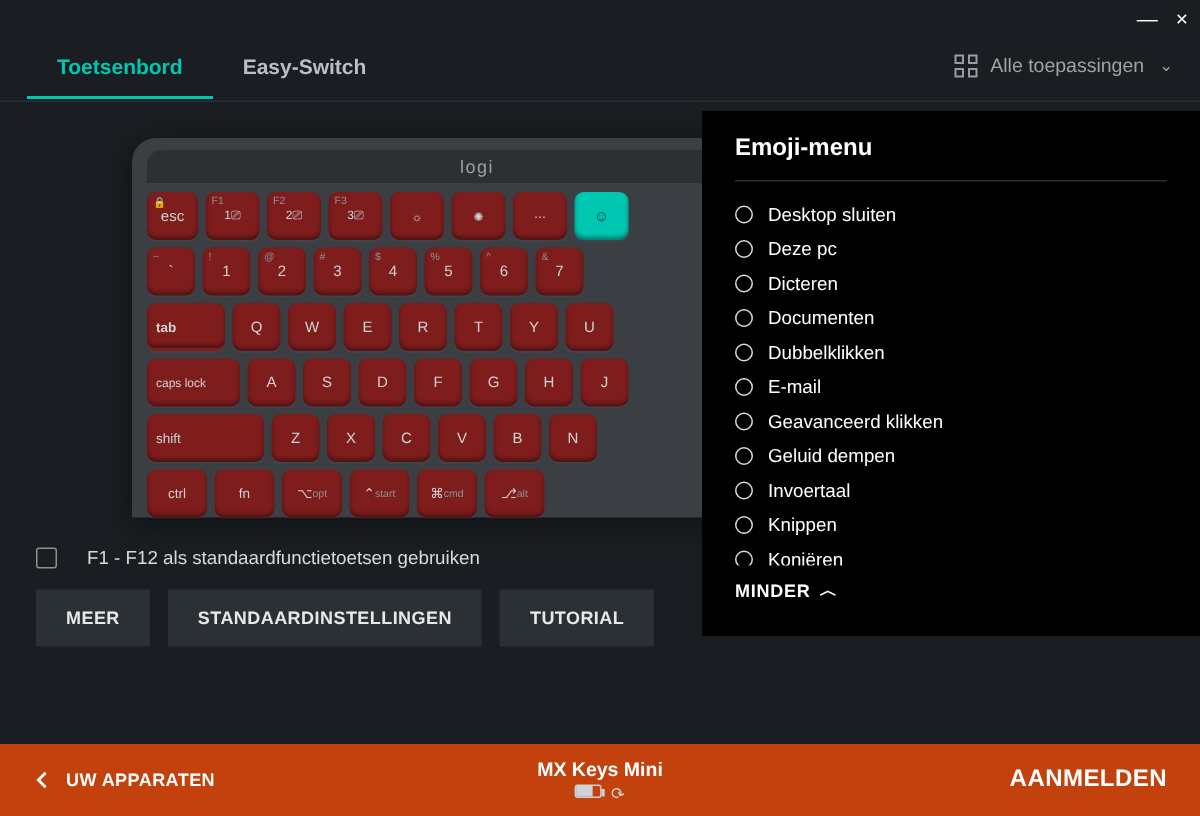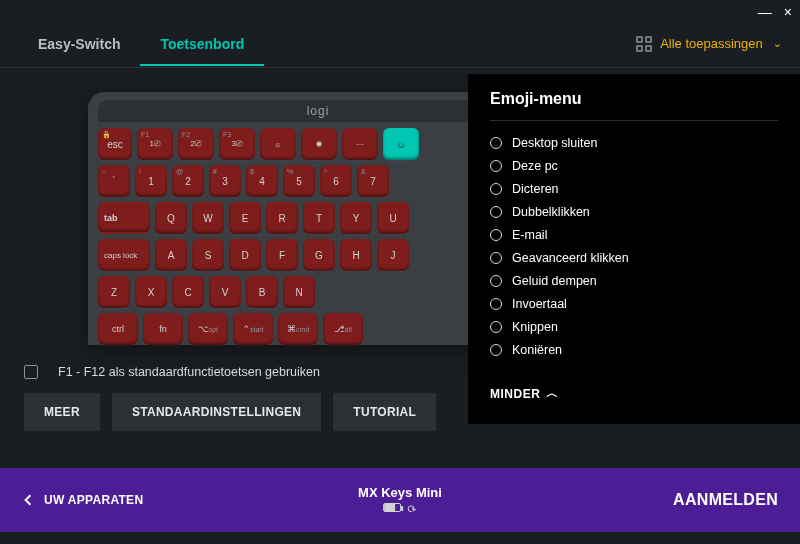--- a/index.html
+++ b/index.html
@@ -3,57 +3,57 @@
 <meta charset="utf-8">
 <style>
   * { margin: 0; padding: 0; box-sizing: border-box; }
   html, body { width: 800px; height: 544px; background: #1a1d21; font-family: -apple-system, "Segoe UI", Arial, sans-serif; color: #fff; overflow: hidden; }
   .window-chrome { display: flex; justify-content: flex-end; gap: 12px; padding: 4px 8px 0 0; color: #fff; font-size: 14px; }
   .window-chrome span { cursor: default; }
   .tabs-row { display: flex; align-items: center; padding: 0 18px; height: 48px; border-bottom: 1px solid #2b3034; }
   .tab { padding: 14px 20px 12px 20px; font-size: 14px; font-weight: 600; color: #b9bfc4; cursor: pointer; border-bottom: 2px solid transparent; }
   .tab.active { color: #00c7b1; border-bottom-color: #00c7b1; font-weight: 700; }
   .spacer { flex: 1; }
-  .apps-btn { display: flex; align-items: center; gap: 8px; color: #eab308; font-size: 13px; cursor: pointer; text-align: center; }
+  .apps-btn { display: flex; align-items: center; gap: 8px; color: #a3a3a3; font-size: 13px; cursor: pointer; text-align: center; }
   .apps-btn svg { width: 16px; height: 16px; }
   .apps-chev { font-size: 11px; margin-left: 2px; }
   .main { position: relative; padding: 24px 18px 0 18px; }
   
   .kbd-wrap { width: 460px; margin-left: 70px; background: #3b3f43; border-radius: 16px 16px 0 0; padding: 8px 10px 0 10px; box-shadow: 0 4px 20px rgba(0,0,0,.4); position: relative; }
   .logi-bar { height: 22px; background: #2c3033; border-radius: 10px 10px 0 0; display:flex; align-items:center; justify-content:center; color:#9aa1a6; font-size:12px; letter-spacing:1px; margin-bottom:6px; }
   .krow { display:flex; gap:5px; margin-bottom:5px; }
   .key { background:#7f1d1d; border-radius:6px; height:32px; display:flex; align-items:center; justify-content:center; color:#cfd3d6; font-size:10px; position:relative; box-shadow: inset 0 -2px 3px rgba(0,0,0,.4), 0 1px 1px rgba(255,255,255,.04); }
   .key .sub { position:absolute; top:3px; left:4px; font-size:7px; color:#8c9194; }
   .key.esc { width:34px; }
   .key.fn  { width:36px; font-size:8px; }
   .key.emoji { background:#00c7b1; color:#083c36; width:36px; }
   .key.tiny { width:32px; }
   .key.half { width:32px; }
   .key.tab { width:52px; font-size:9px; justify-content:flex-start; padding-left:6px;}
-  .key.caps { width:52px; font-size:8px; justify-content:flex-start; padding-left:6px;}
+  .key.caps { width:62px; font-size:8px; justify-content:flex-start; padding-left:6px;}
   .key.shift{ width:78px; font-size:9px; justify-content:flex-start; padding-left:6px;}
   .key.ctrl { width:40px; font-size:9px;}
   .key.mod  { width:40px; font-size:8px; text-align:center; line-height:1; }
   .key.mod .top{ font-size:9px; display:block;}
   .key.mod .bot{ font-size:7px; color:#8c9194; display:block;}
   
   .std-row { display:flex; align-items:center; gap:20px; margin: 20px 0 14px 6px; font-size:12.5px; color:#d7dbde;}
   .cb { width:14px; height:14px; border:1.5px solid #8c9194; border-radius:2px; }
   .btn-row { display:flex; gap:12px; margin-left:6px;}
   .btn { background:#2b3034; color:#e6e9eb; font-size:12px; font-weight:600; padding:12px 20px; letter-spacing:.3px; cursor:pointer; }
   
   .panel { position:absolute; top: 6px; right: 0; width: 332px; height: 350px; background:#000; color:#fff; padding:16px 22px 22px 22px; display:flex; flex-direction:column; }
   .panel h3 { font-size:16px; font-weight:700; margin-bottom:12px; }
   .panel hr { border:none; border-top:1px solid #2b3034; margin-bottom:10px;}
   .panel ul { list-style:none; overflow:hidden; flex:1; }
   .panel li { display:flex; align-items:center; gap:10px; font-size:12.5px; padding:4.5px 0; cursor:pointer;text-align:center;}
   .panel .radio { width:12px; height:12px; border:1.6px solid #d7dbde; border-radius:50%; flex-shrink:0;}
   .panel .less { font-size:12px; font-weight:700; letter-spacing:.5px; padding-top:8px; cursor:pointer; display:flex; align-items:center; gap:6px;}
   
-  .bottombar { position:absolute; left:0; right:0; bottom:12px; height:64px; background:#4c1d95; display:flex; align-items:center; padding:0 22px; }
+  .bottombar { position:absolute; left:0; right:0; bottom:0; height:48px; background:#c2410c; display:flex; align-items:center; padding:0 22px; }
   .back { display:flex; align-items:center; gap:10px; font-size:12px; font-weight:700; letter-spacing:.3px; cursor:pointer;}
   .back svg{ width:12px; height:12px;}
   .center { position:absolute; left:50%; transform:translateX(-50%); text-align:center;}
   .center .name{ font-size:13px; font-weight:700;}
   .center .icons{ display:flex; gap:6px; justify-content:center; margin-top:3px; color:#cfd3d6;}
   .center .icons span{ font-size:11px;}
   .login { margin-left:auto; font-size:16px; font-weight:700; letter-spacing:.3px; cursor:pointer;}
   .batt { display:inline-block; width:18px; height:9px; border:1.3px solid #cfd3d6; border-radius:2px; position:relative;}
   .batt::after{ content:""; position:absolute; right:-3px; top:2px; width:2px; height:5px; background:#cfd3d6;}
   .batt .fill{ display:block; width:70%; height:100%; background:#cfd3d6;}
@@ -61,22 +61,22 @@
 </style>
 </head>
 <body>
 
 <div class="window-chrome">
   <span>—</span>
   <span>×</span>
 </div>
 
 <div class="tabs-row">
+  <div class="tab active">Toetsenbord</div>
   <div class="tab">Easy-Switch</div>
-  <div class="tab active">Toetsenbord</div>
   <div class="spacer"></div>
   <div class="apps-btn">
     <svg viewBox="0 0 16 16" fill="none" stroke="#9aa1a6" stroke-width="1.3">
         <rect x="1" y="1" width="5" height="5"></rect>
         <rect x="10" y="1" width="5" height="5"></rect>
         <rect x="1" y="10" width="5" height="5"></rect>
         <rect x="10" y="10" width="5" height="5"></rect>
       </svg>
     <span>Alle toepassingen</span>
     <span class="apps-chev">⌄</span>
@@ -170,20 +170,21 @@
       <div class="key tiny">A</div>
       <div class="key tiny">S</div>
       <div class="key tiny">D</div>
       <div class="key tiny">F</div>
       <div class="key tiny">G</div>
       <div class="key tiny">H</div>
       <div class="key tiny">J</div>
     </div>
 
     <div class="krow">
+      <div class="key shift">shift</div>
       <div class="key tiny">Z</div>
       <div class="key tiny">X</div>
       <div class="key tiny">C</div>
       <div class="key tiny">V</div>
       <div class="key tiny">B</div>
       <div class="key tiny">N</div>
     </div>
 
     <div class="krow">
       <div class="key ctrl">ctrl</div>
@@ -226,20 +227,24 @@
           <span class="radio"></span>
           <span>Desktop sluiten</span>
         </li>
       <li>
           <span class="radio"></span>
           <span>Deze pc</span>
         </li>
       <li>
           <span class="radio"></span>
           <span>Dicteren</span>
+        </li>
+      <li>
+          <span class="radio"></span>
+          <span>Documenten</span>
         </li>
       <li>
           <span class="radio"></span>
           <span>Dubbelklikken</span>
         </li>
       <li>
           <span class="radio"></span>
           <span>E-mail</span>
         </li>
       <li>

